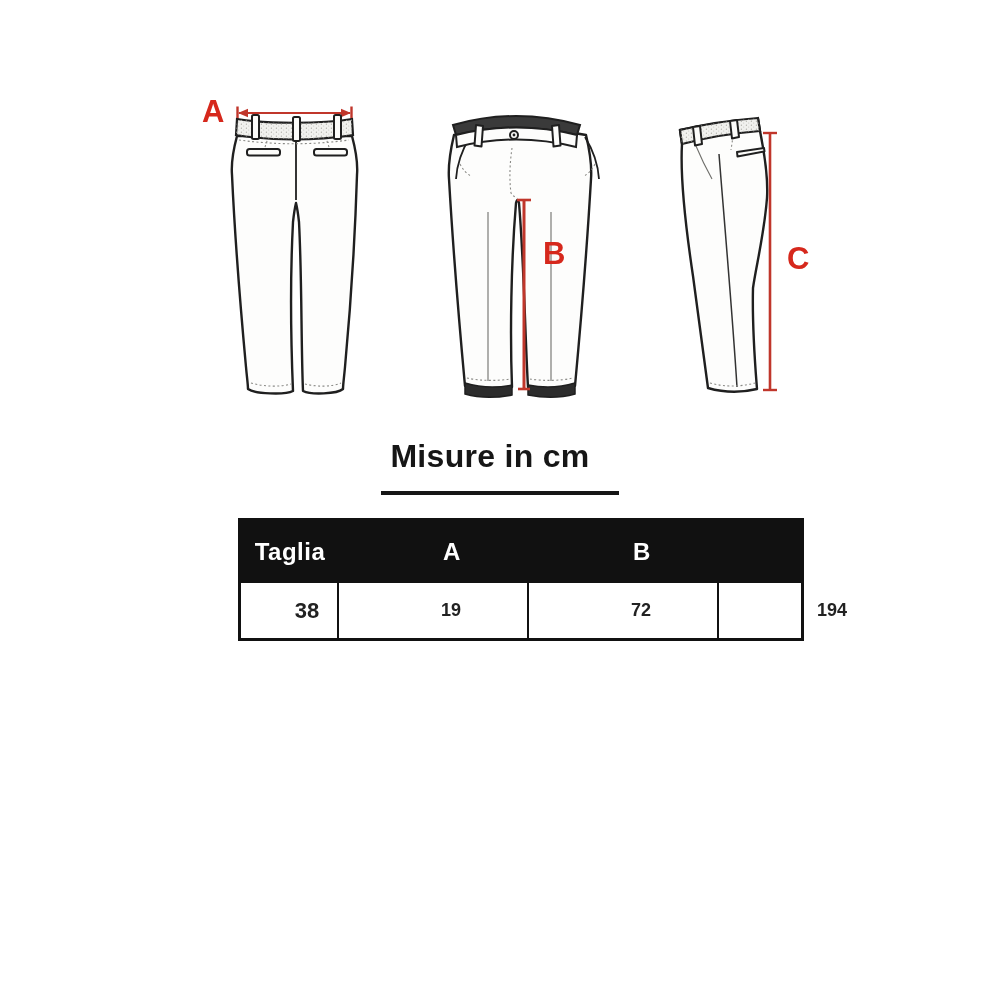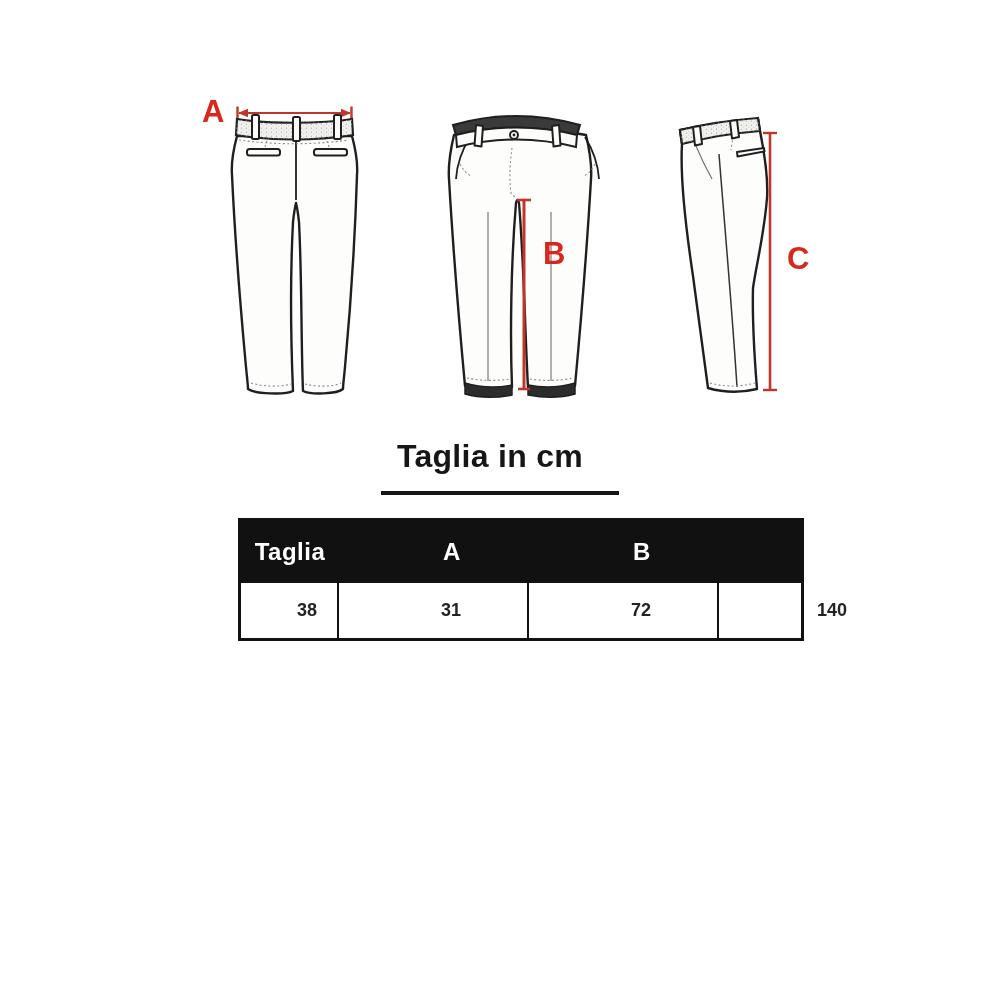--- a/index.html
+++ b/index.html
@@ -45,21 +45,21 @@
     position:absolute;left:238px;top:518px;width:566px;
     border:3px solid var(--table-header-bg);box-sizing:border-box;background:#fff;
   }
   .tr{display:grid;grid-template-columns:98px 154px 154px 154px;gap:36px;}
   .tr.head{background:var(--table-header-bg);color:var(--table-header-text);height:62px;}
   .tr.data{background:#ffffff;color:#222;height:55px;}
   .cell{display:flex;align-items:center;justify-content:center;font-weight:700;}
   .tr.head .cell{font-size:24px;letter-spacing:.5px;}
   .tr.data .cell{font-size:18px;border-right:2.5px solid var(--table-header-bg);}
   .tr.data .cell:last-child{border-right:none;}
-  .tr.data .cell.first{font-size:18px;margin-left:36px;}
+  .tr.data .cell.first{font-size:22px;margin-left:36px;}
 </style>
 </head>
 <body>
 
 <div class="canvas">
 
   <svg class="drawing" style="left:195px;top:95px" width="185" height="315" viewBox="0 0 185 315">
     <defs>
       <pattern id="stip1" width="5" height="4" patternUnits="userSpaceOnUse">
         <circle cx="1.4" cy="1.2" r="0.65" fill="#a8a8a2"></circle>
@@ -167,31 +167,31 @@
       <line x1="110" y1="25" x2="110" y2="282" class="redline" stroke-width="2.6"></line>
       <line x1="103" y1="25" x2="117" y2="25" class="redline" stroke-width="2.4"></line>
       <line x1="103" y1="282" x2="117" y2="282" class="redline" stroke-width="2.4"></line>
     </g>
   </svg>
 
   <span class="measure-label" style="left:202px;top:96px">A</span>
   <span class="measure-label" style="left:543px;top:238px">B</span>
   <span class="measure-label" style="left:787px;top:243px">C</span>
 
-  <div class="title">Taglia in cm</div>
+  <div class="title">Misure in cm</div>
   <div class="title-underline"></div>
 
   <div class="size-table">
     <div class="tr head">
       <div class="cell">Taglia</div>
       <div class="cell">A</div>
       <div class="cell">B</div>
       <div class="cell">C</div>
     </div>
     <div class="tr data">
       <div class="cell first">38</div>
-      <div class="cell">31</div>
+      <div class="cell">19</div>
       <div class="cell">72</div>
-      <div class="cell">140</div>
+      <div class="cell">194</div>
     </div>
   </div>
 
 </div>
 
 </body></html>

